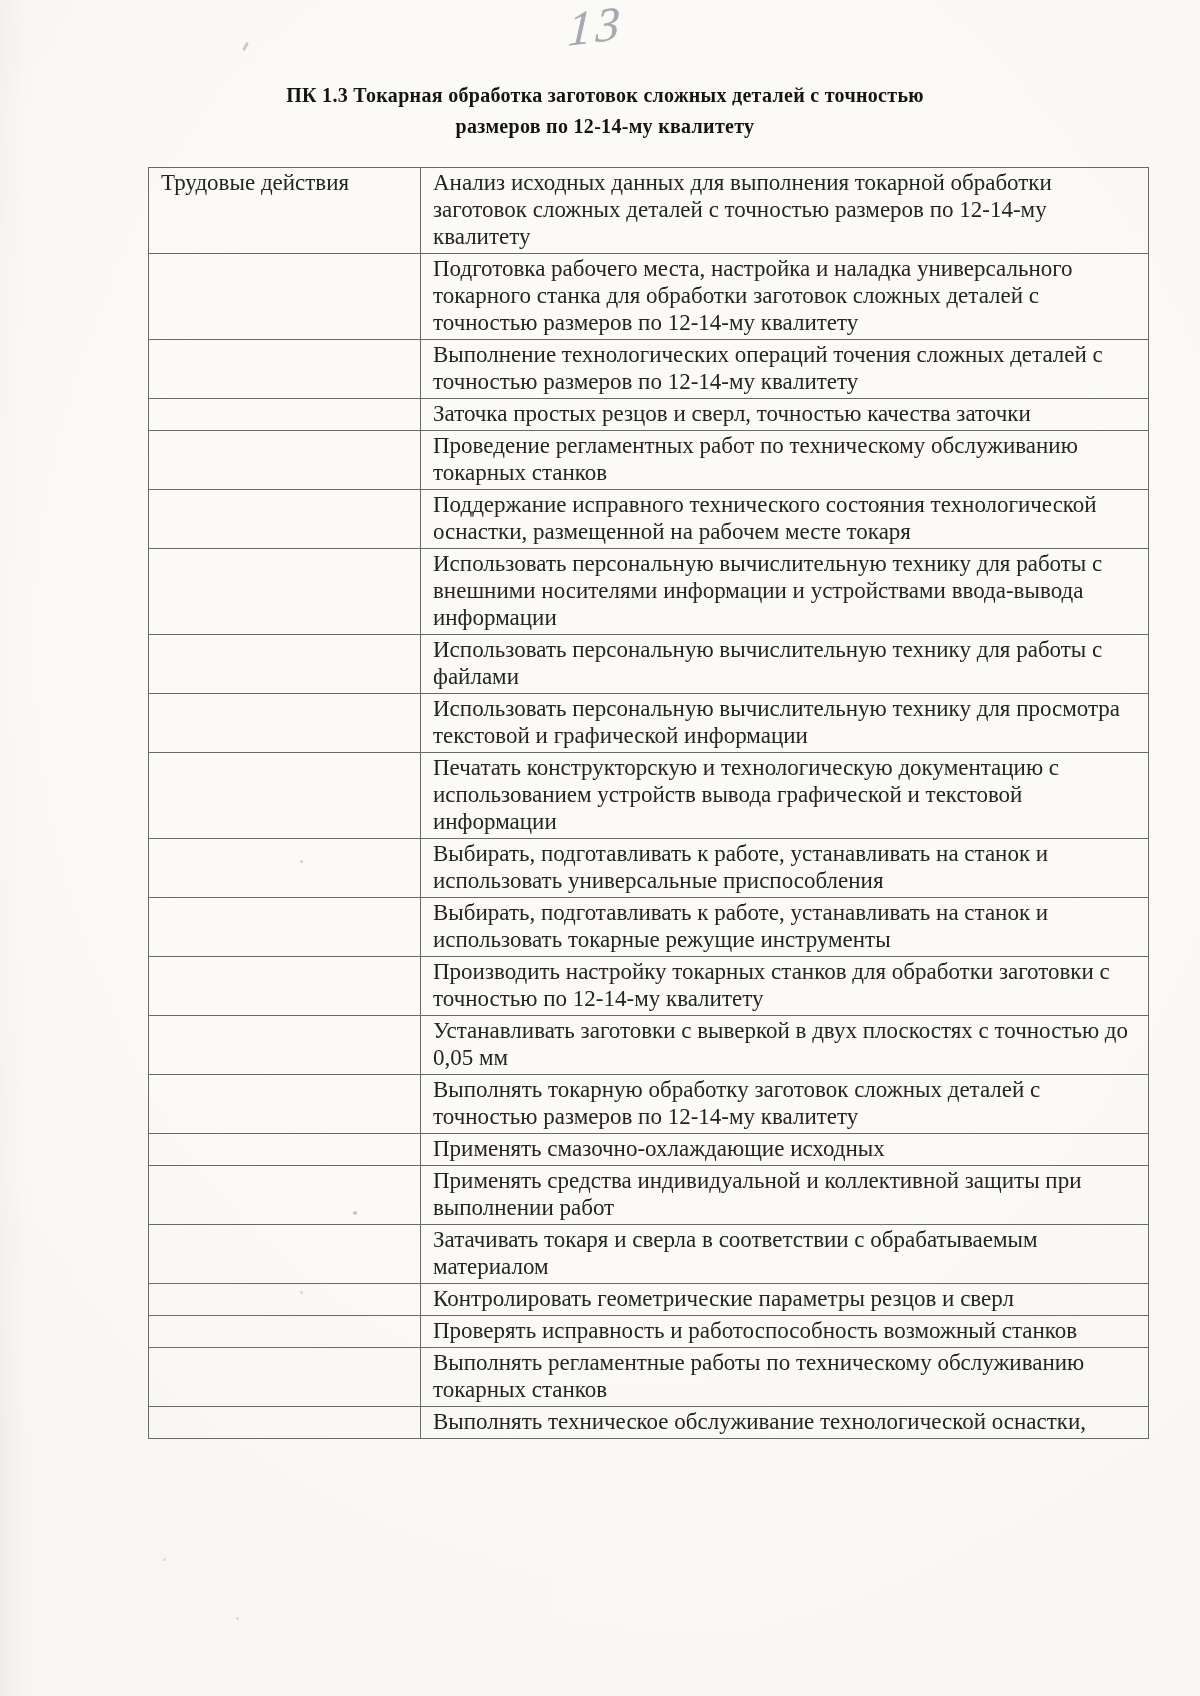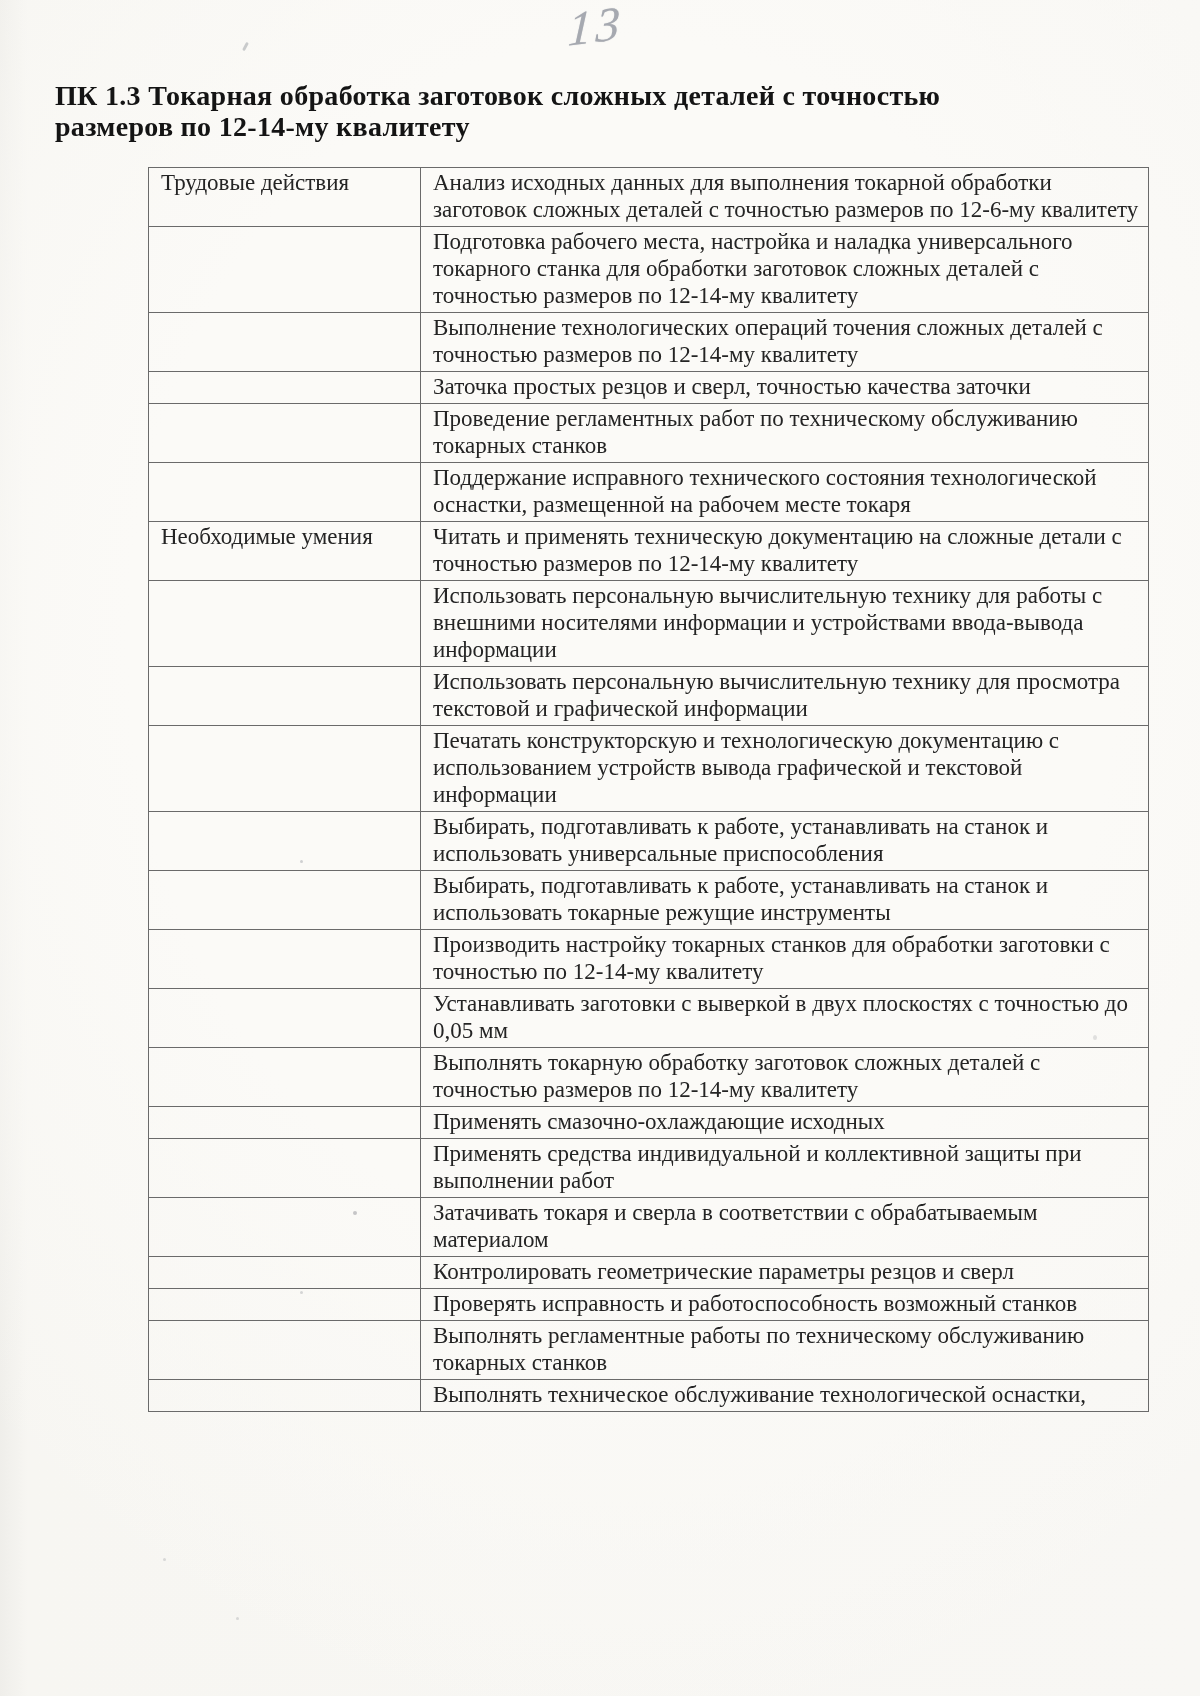--- a/index.html
+++ b/index.html
@@ -34,22 +34,23 @@
     transform: rotate(-7deg) skewX(-10deg);
     letter-spacing: 4px;
     font-weight: 400;
     text-shadow: 0 0 1px rgba(160,164,172,0.45);
   }
   .title {
     position: absolute;
     top: 80px;
     left: 55px;
     width: 1100px;
+    text-align: center;
     font-weight: bold;
-    font-size: 28px;
+    font-size: 20px;
     line-height: 31px;
     color: #141414;
     letter-spacing: 0.3px;
   }
   table.comp-table {
     position: absolute;
     top: 167px;
     left: 148px;
     width: 1000px;
     border-collapse: collapse;
@@ -94,21 +95,21 @@
   </div>
 
   <table class="comp-table">
     <colgroup>
       <col style="width:272px">
       <col style="width:728px">
     </colgroup>
     <tbody>
         <tr>
           <td class="label-cell">Трудовые действия</td>
-          <td class="text-cell">Анализ исходных данных для выполнения токарной обработки заготовок сложных деталей с точностью размеров по 12-6-му квалитету</td>
+          <td class="text-cell">Анализ исходных данных для выполнения токарной обработки заготовок сложных деталей с точностью размеров по 12-14-му квалитету</td>
         </tr>
         <tr>
           <td class="label-cell"></td>
           <td class="text-cell">Подготовка рабочего места, настройка и наладка универсального токарного станка для обработки заготовок сложных деталей с точностью размеров по 12-14-му квалитету</td>
         </tr>
         <tr>
           <td class="label-cell"></td>
           <td class="text-cell">Выполнение технологических операций точения сложных деталей с точностью размеров по 12-14-му квалитету</td>
         </tr>
         <tr>
@@ -117,26 +118,26 @@
         </tr>
         <tr>
           <td class="label-cell"></td>
           <td class="text-cell">Проведение регламентных работ по техническому обслуживанию токарных станков</td>
         </tr>
         <tr>
           <td class="label-cell"></td>
           <td class="text-cell">Поддержание исправного технического состояния технологической оснастки, размещенной на рабочем месте токаря</td>
         </tr>
         <tr>
-          <td class="label-cell">Необходимые умения</td>
-          <td class="text-cell">Читать и применять техническую документацию на сложные детали с точностью размеров по 12-14-му квалитету</td>
-        </tr>
-        <tr>
           <td class="label-cell"></td>
           <td class="text-cell">Использовать персональную вычислительную технику для работы с внешними носителями информации и устройствами ввода-вывода информации</td>
+        </tr>
+        <tr>
+          <td class="label-cell"></td>
+          <td class="text-cell">Использовать персональную вычислительную технику для работы с файлами</td>
         </tr>
         <tr>
           <td class="label-cell"></td>
           <td class="text-cell">Использовать персональную вычислительную технику для просмотра текстовой и графической информации</td>
         </tr>
         <tr>
           <td class="label-cell"></td>
           <td class="text-cell">Печатать конструкторскую и технологическую документацию с использованием устройств вывода графической и текстовой информации</td>
         </tr>
         <tr>

